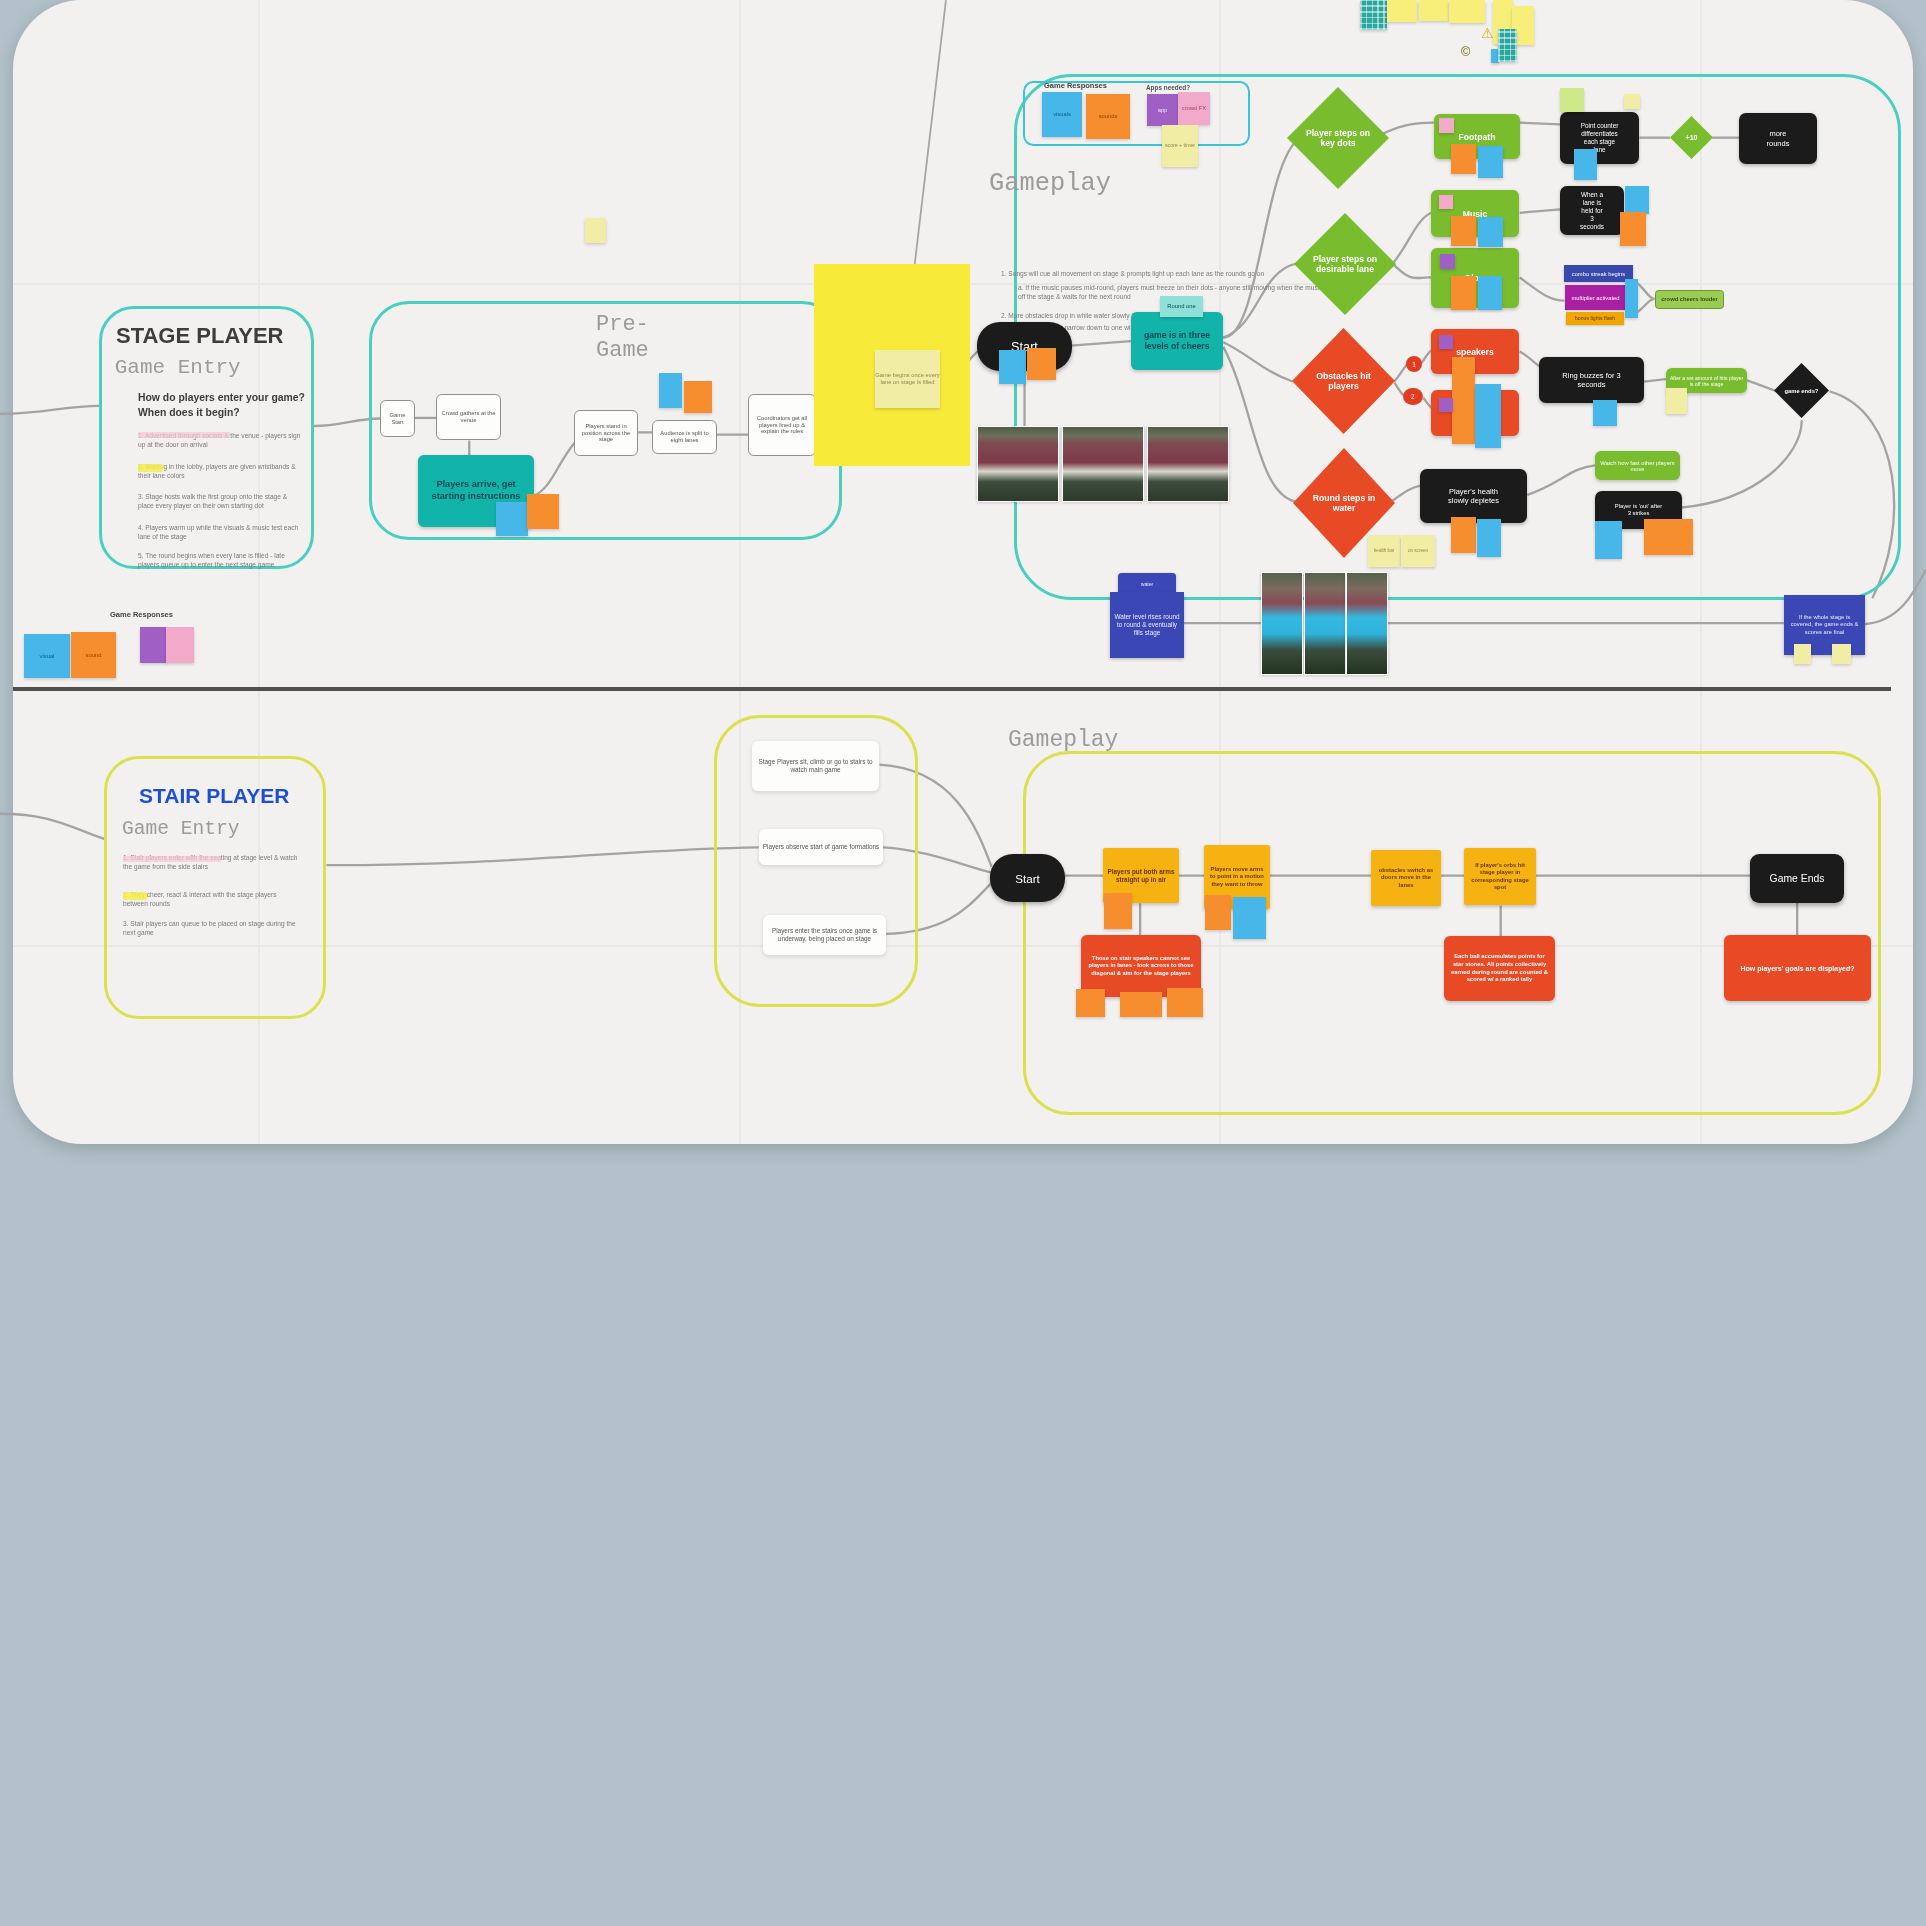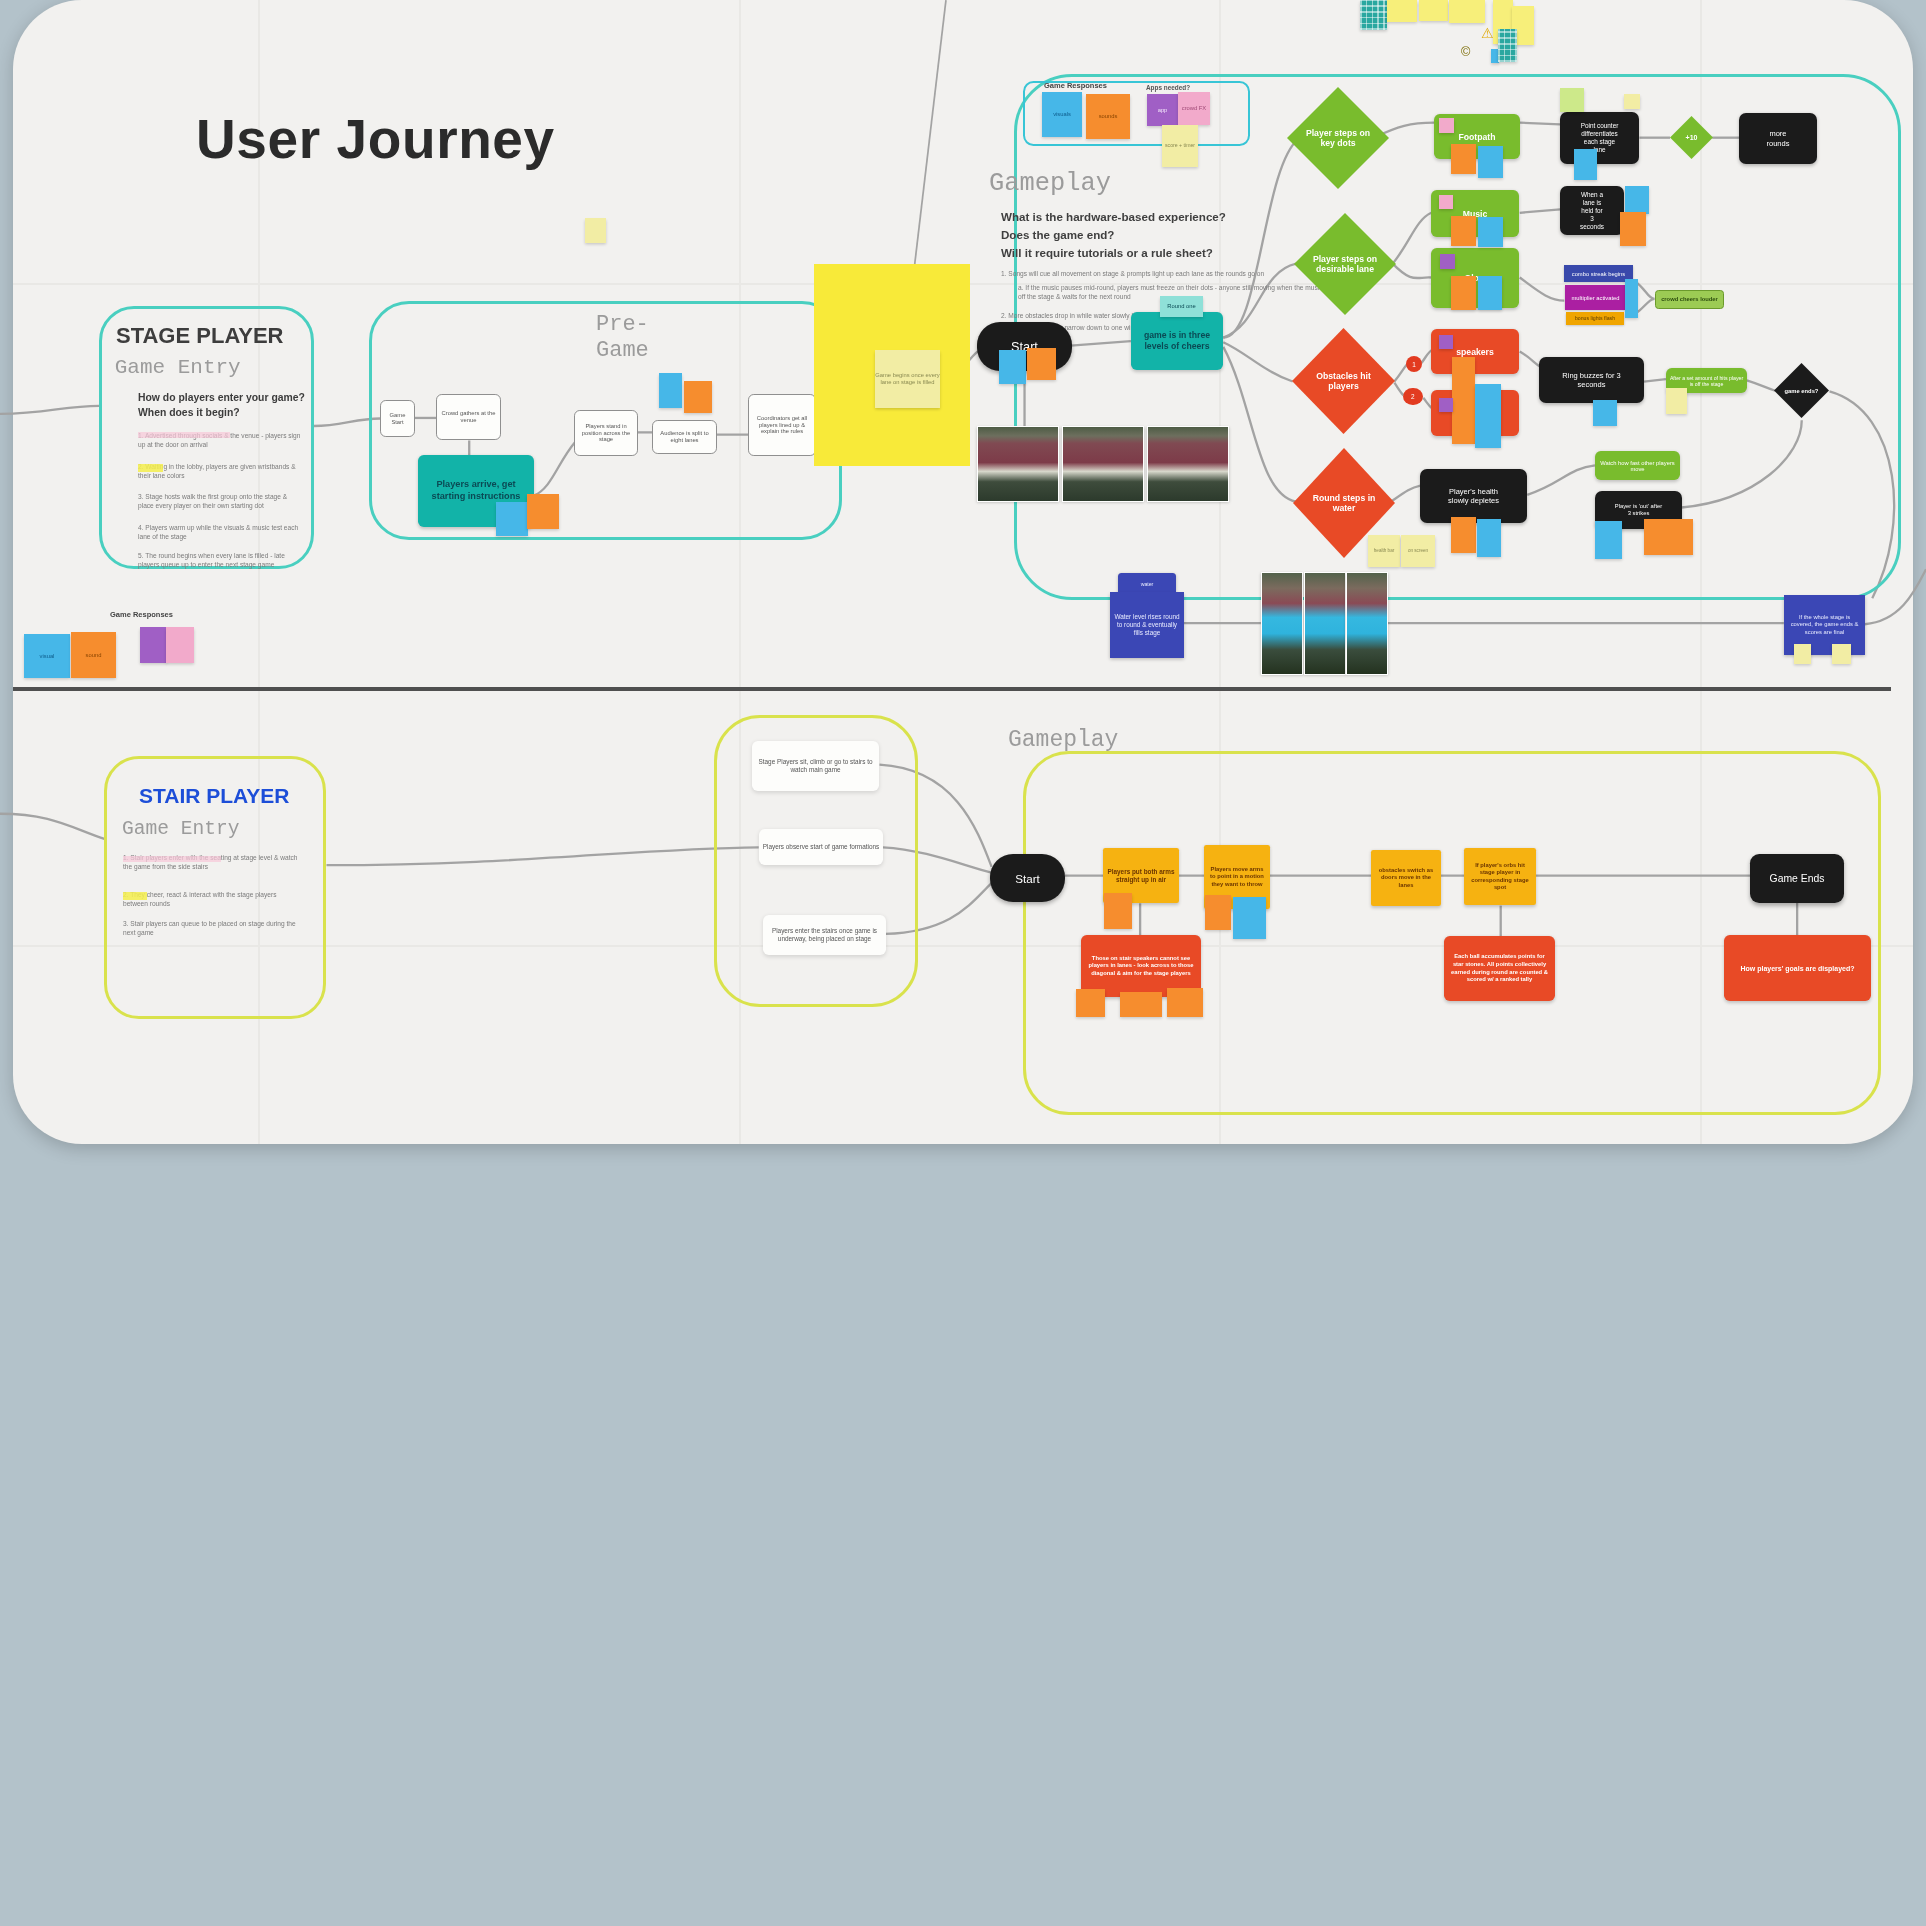--- a/index.html
+++ b/index.html
@@ -104,21 +104,20 @@
       <path d="M1522,1323 C1650,1330 1690,1430 1716,1500"></path>
       <path d="M1528,1466 C1600,1470 1660,1495 1716,1510"></path>
       <path d="M1532,1616 C1650,1612 1682,1560 1716,1528"></path>
       <path d="M1843,1515 L3030,1515"></path>
       <path d="M1973,1563 L1973,1618"></path>
       <path d="M2597,1567 L2597,1620"></path>
       <path d="M3110,1560 L3110,1618"></path>
     </g>
   </svg>
 
-  <div class="el title" style="left:196px;top:107px;width:462px;">User Journey</div>
 
   <div class="divider"></div>
 
   <div class="el frame teal" style="left:99px;top:306px;width:215px;height:263px;">
     <div style="position:absolute;left:14px;top:14px;font-size:22px;font-weight:700;color:#3d3d3d;">STAGE PLAYER</div>
     <div style="position:absolute;left:12.7px;top:47px;font-size:21px;" class="grayhead">Game Entry</div>
     <div style="position:absolute;left:36px;top:82px;width:173px;font-size:10.4px;font-weight:700;color:#3c3c3c;line-height:1.4;">How do players enter your game? When does it begin?</div>
     <div class="smalltext" style="position:absolute;left:36px;top:123px;width:166px;">1. Advertised through socials &amp; the venue - players sign up at the door on arrival</div>
     <div class="smalltext" style="position:absolute;left:36px;top:154px;width:166px;">2. Waiting in the lobby, players are given wristbands &amp; their lane colors</div>
     <div class="smalltext" style="position:absolute;left:36px;top:184px;width:166px;">3. Stage hosts walk the first group onto the stage &amp; place every player on their own starting dot</div>
@@ -149,25 +148,20 @@
   <div class="el legendbox" style="left:1023px;top:81px;width:227px;height:65px;"></div>
   <div class="el" style="left:1044px;top:81px;font-size:7.5px;font-weight:700;color:#444;">Game Responses</div>
   <div class="sq bl" style="left:1042px;top:92px;width:40px;height:45px;">visuals</div>
   <div class="sq or" style="left:1086px;top:94px;width:44px;height:45px;">sounds</div>
   <div class="el" style="left:1146px;top:84px;font-size:6.4px;font-weight:700;color:#555;">Apps needed?</div>
   <div class="sq pu" style="left:1147px;top:94px;width:31px;height:32px;">app</div>
   <div class="sq pk" style="left:1178px;top:92px;width:32px;height:33px;">crowd FX</div>
   <div class="sq yl" style="left:1162px;top:125px;width:36px;height:42px;font-size:5.2px;">score + timer</div>
 
   <div class="el grayhead" style="left:989px;top:169px;font-size:25.4px;">Gameplay</div>
-  <div class="el" style="left:1001px;top:208px;width:335px;font-size:11.6px;font-weight:700;color:#3f3f3f;line-height:1.55;">
-    <div>What is the hardware-based experience?</div>
-    <div>Does the game end?</div>
-    <div>Will it require tutorials or a rule sheet?</div>
-  </div>
   <div class="el smalltext" style="left:1001px;top:270px;width:358px;">1. Songs will cue all movement on stage &amp; prompts light up each lane as the rounds go on</div>
   <div class="el smalltext" style="left:1018px;top:284px;width:341px;">a. If the music pauses mid-round, players must freeze on their dots - anyone still moving when the music stops steps off the stage &amp; waits for the next round</div>
   <div class="el smalltext" style="left:1001px;top:312px;width:358px;">2. More obstacles drop in while water slowly begins to fill the stage</div>
   <div class="el smalltext" style="left:1001px;top:324px;width:358px;">3. Rounds eventually narrow down to one winner</div>
 
   <div class="el node-black" style="left:977px;top:322px;width:95px;height:49px;font-size:12.7px;">Start</div>
   <div class="sq bl" style="left:999px;top:350px;width:26.6px;height:34px;"></div>
   <div class="sq or" style="left:1027px;top:348px;width:29px;height:32px;"></div>
   <div class="sq" style="left:1160px;top:296px;width:43px;height:21px;background:#8fe0d8;color:#0b4a54;">Round one</div>
   <div class="el tealbox" style="left:1131px;top:312px;width:92px;height:58px;font-size:8.7px;">game is in three levels of cheers</div>

